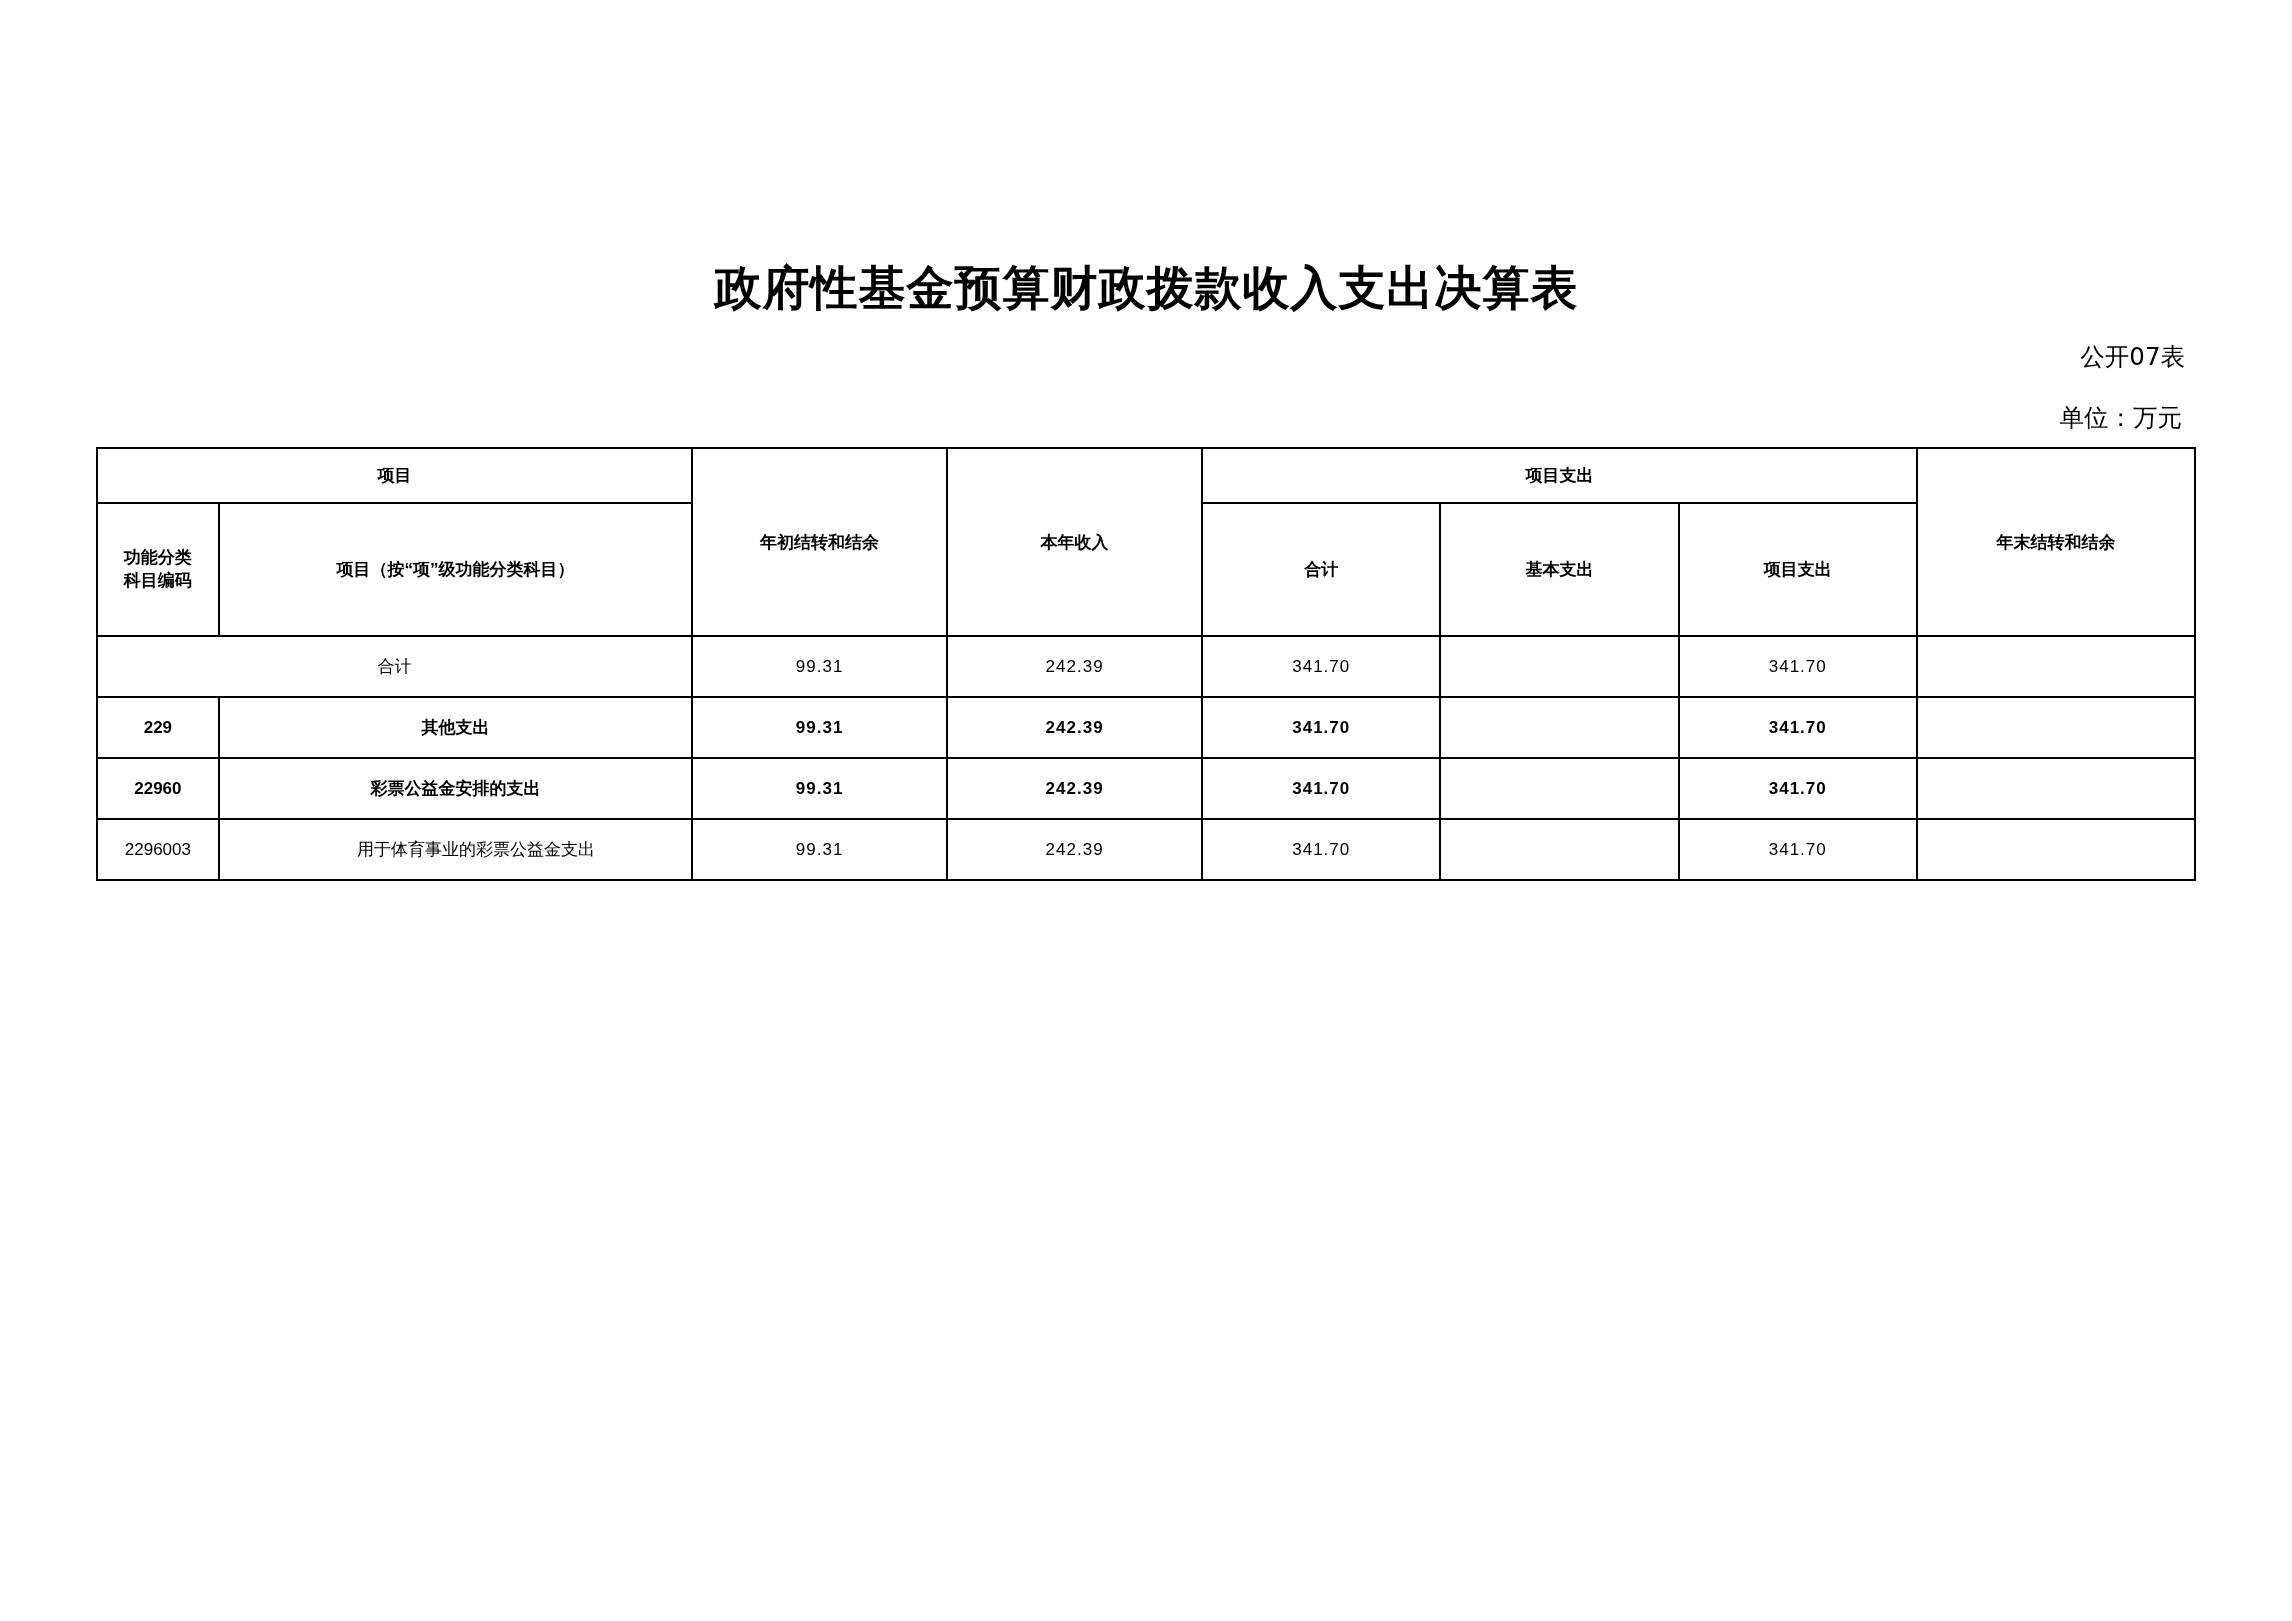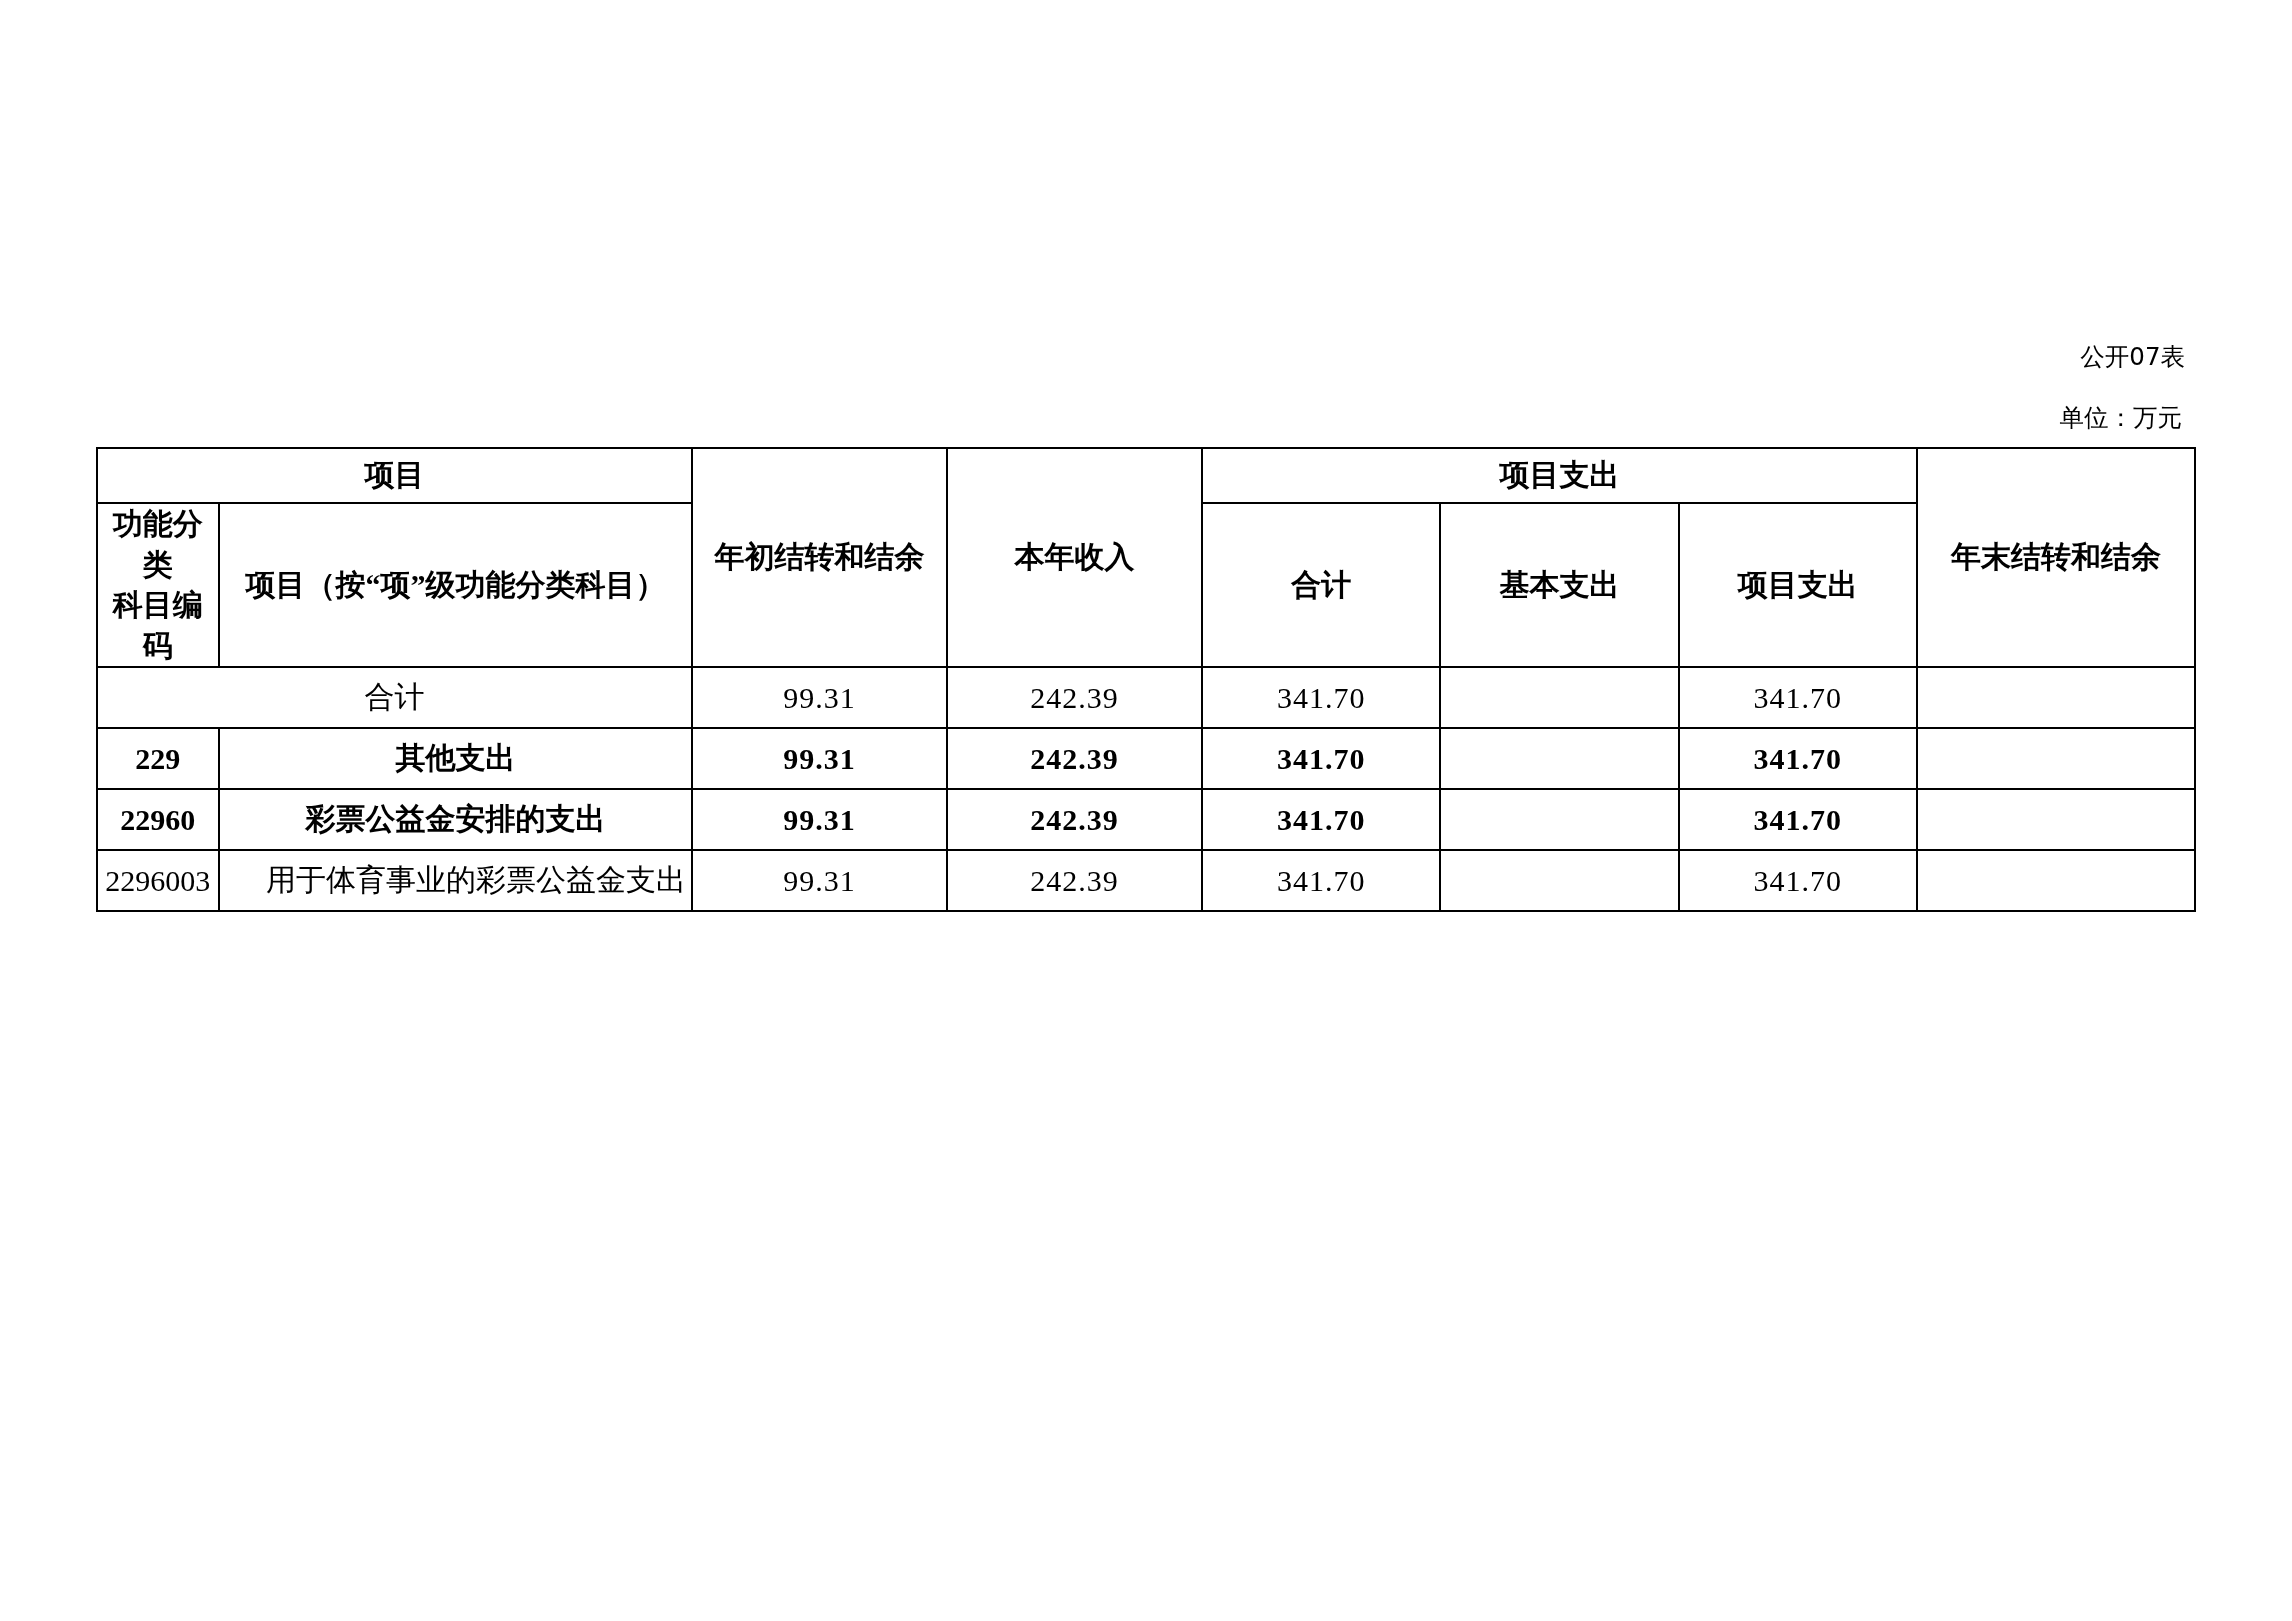--- a/index.html
+++ b/index.html
@@ -57,22 +57,22 @@
     position: absolute;
     top: 447px;
     left: 96px;
     width: 2100px;
     border-collapse: collapse;
     table-layout: fixed;
   }
   table.main td {
     border: 2px solid #000000;
     padding: 0;
-    font-size: 30px;
-    font-family: Liberation Serif, serif;
+    font-size: 17px;
+    font-family: Liberation Sans, sans-serif;
     text-align: center;
     vertical-align: middle;
   }
   .hdr {
     font-weight: bold;
   }
   .cell-pad-l {
     text-align: left;
     padding-left: 13.7px;
     margin-left: 48px;
@@ -105,20 +105,21 @@
   }
   .sub-label {
     font-size: 24.5px;
   }
 </style>
 </head>
 <body>
 
 <div class="page">
 
+  <div class="doc-title">政府性基金预算财政拨款收入支出决算表</div>
 
   <div class="form-code">公开07表</div>
 
 
   <div class="unit-line">单位：万元</div>
 
   <table class="main">
     <colgroup>
       <col style="width:116px">
       <col style="width:451px">

